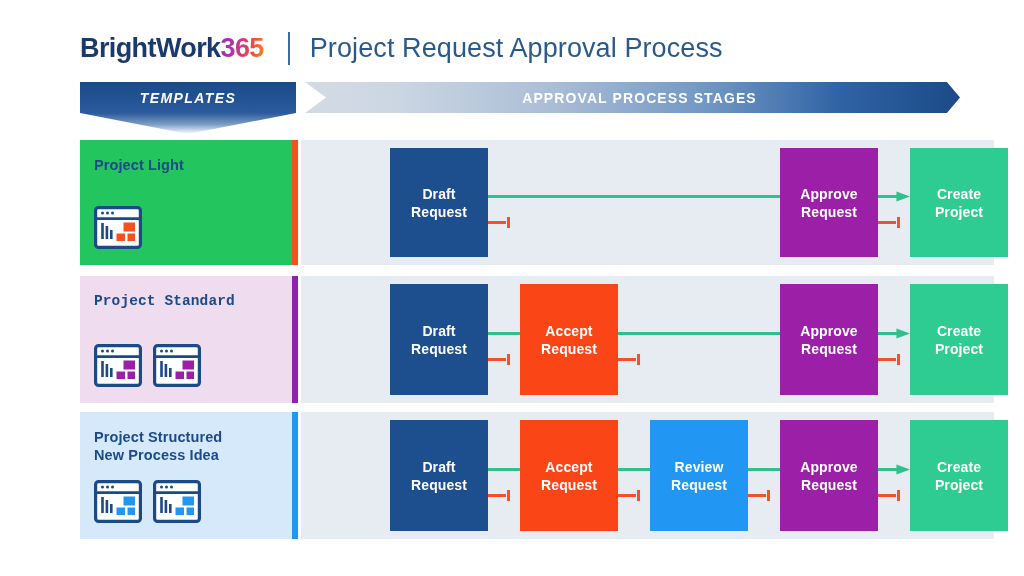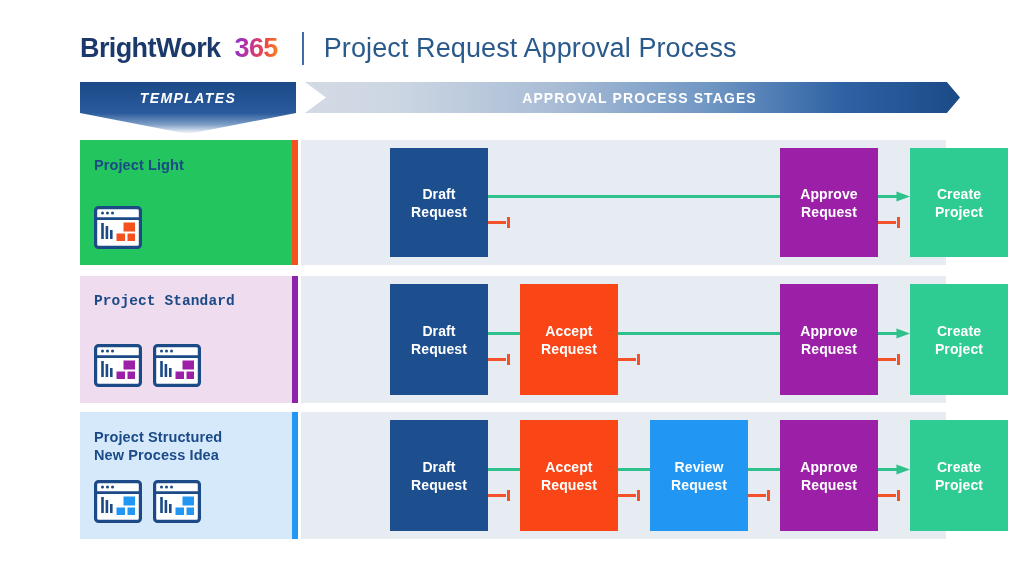--- a/index.html
+++ b/index.html
@@ -8,21 +8,21 @@
     width:1024px;height:576px;
     background:#ffffff;
     font-family:"Liberation Sans", sans-serif;
     overflow:hidden;
     position:relative;
   }
   #stage{position:absolute;left:0;top:0;width:1024px;height:576px;}
 
   
   #header{position:absolute;left:80px;top:28px;width:880px;height:40px;display:flex;align-items:center;}
-  #logo{font-size:27px;font-weight:bold;letter-spacing:-0.6px;white-space:nowrap;display:flex;align-items:baseline;gap:14px;}
+  #logo{font-size:27px;font-weight:bold;letter-spacing:-0.6px;white-space:nowrap;display:flex;align-items:baseline;}
   #logo .word{color:#1b3a6b;}
   #logo .num{
     background:linear-gradient(100deg,#8b2fc9 0%,#c0339a 35%,#ef4b3f 70%,#f6901e 100%);
     -webkit-background-clip:text;background-clip:text;color:transparent;
     -webkit-text-fill-color:transparent;font-weight:bold;
   }
   #divider{width:2px;height:33px;background:#3e6ca8;margin:0 20px 0 24px;}
   #page-title{font-size:27px;color:#2a5a8c;font-weight:400;letter-spacing:0.1px;white-space:nowrap;}
 
   
@@ -57,20 +57,21 @@
   
   .row{position:absolute;left:80px;width:866px;}
   .row-tpl{
     position:absolute;left:0;top:0;width:212px;height:100%;
     box-sizing:border-box;padding:16px 0 0 14px;
   }
   .row-accent{position:absolute;left:212px;top:0;width:6px;height:100%;}
   .row-stage{
     position:absolute;left:221px;top:0;width:645px;height:100%;
     background:#e7ecf3;
+    padding-left:48px;
   }
   .tpl-name{
     font-size:14.5px;font-weight:bold;color:#1b4a87;line-height:18px;
     letter-spacing:0.1px;
   }
   .tpl-icons{position:absolute;left:14px;bottom:16px;display:flex;gap:11px;}
 
   
   .dash{width:48px;height:43px;display:block;}
   .sbox{

